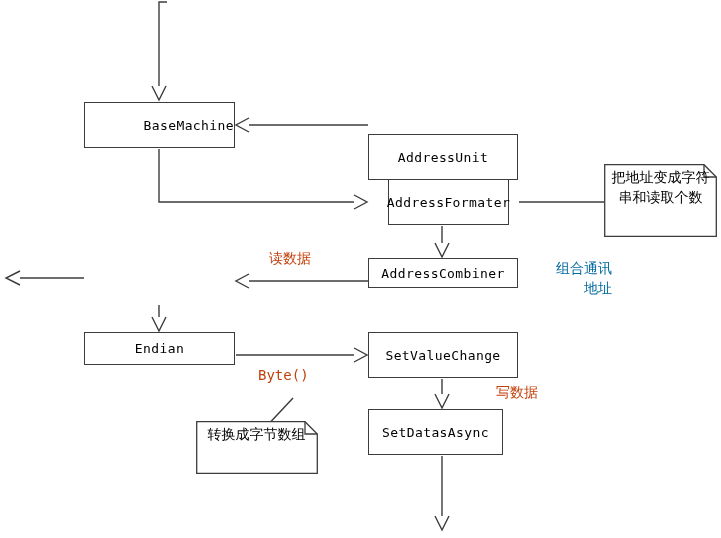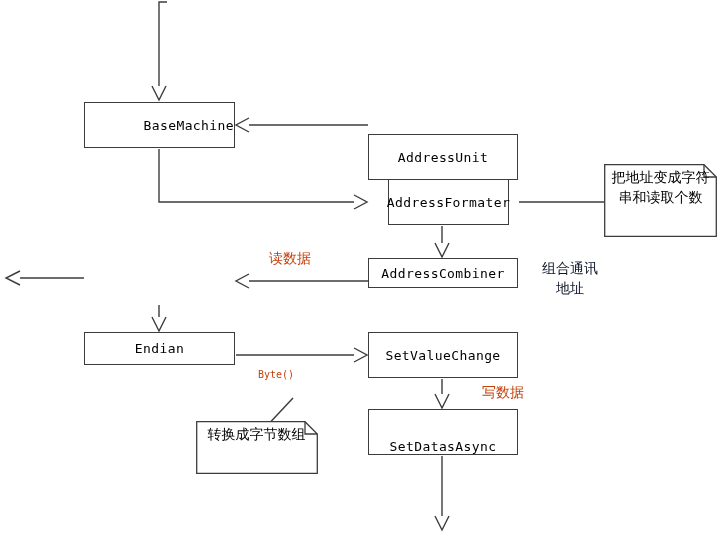--- a/index.html
+++ b/index.html
@@ -64,30 +64,30 @@
     color: #c2410c;
     white-space: pre;
   }
   .edge-label.cjk {
     font-family: "DejaVu Sans", "Liberation Sans", sans-serif;
     font-size: 14px;
     line-height: 19px;
   }
   .edge-label.mono {
     font-family: "DejaVu Sans Mono", "Liberation Mono", monospace;
-    font-size: 10px;
+    font-size: 14px;
     line-height: 18px;
   }
   .free-label {
     position: absolute;
-    color: #0f172a;
+    color: #0369a1;
     font-family: "DejaVu Sans", "Liberation Sans", sans-serif;
     font-size: 14px;
     line-height: 20px;
-    text-align: center;
+    text-align: right;
     white-space: pre-line;
   }
 </style>
 </head>
 <body>
 
 <div id="canvas">
 
   <svg id="edges" width="721" height="538" viewBox="0 0 721 538">
     <g stroke="#3c3c3c" stroke-width="1.4" fill="none">
@@ -147,21 +147,21 @@
 
 
   <div class="node" style="left:84px;  top:332px; width:151px; height:33px;">
     <span>Endian</span>
   </div>
 
   <div class="node" style="left:368px; top:332px; width:150px; height:46px;align-items:center;">
     <span>SetValueChange</span>
   </div>
 
-  <div class="node" style="left:368px; top:409px; width:150px; height:46px;align-items:flex-end;">
+  <div class="node" style="left:368px; top:409px; width:135px; height:46px;">
     <span>SetDatasAsync</span>
   </div>
 
   <div class="note" style="left:604px; top:164px; width:113px; height:73px;">
     <svg class="note-svg" width="113" height="73" viewBox="0 0 113 73">
       <path d="M 0.7 0.7 L 100 0.7 L 112.3 13 L 112.3 72.3 L 0.7 72.3 Z" fill="#ffffff" stroke="#3c3c3c" stroke-width="1.3"></path>
       <path d="M 100 0.7 L 100 13 L 112.3 13" fill="none" stroke="#3c3c3c" stroke-width="1.3"></path>
     </svg>
     <span class="note-inner note-text">把地址变成字符串和读取个数</span>
   </div>
@@ -171,18 +171,18 @@
       <path d="M 0.7 0.7 L 109 0.7 L 121.3 13 L 121.3 52.3 L 0.7 52.3 Z" fill="#ffffff" stroke="#3c3c3c" stroke-width="1.3"></path>
       <path d="M 109 0.7 L 109 13 L 121.3 13" fill="none" stroke="#3c3c3c" stroke-width="1.3"></path>
     </svg>
     <span class="note-inner note-text">转换成字节数组</span>
   </div>
 
   <div class="edge-label cjk" style="left:269px; top:249px;">读数据</div>
 
   <div class="edge-label mono" style="left:258px; top:366px;">Byte()</div>
 
-  <div class="edge-label cjk" style="left:482px; top:383px;">写数据</div>
+  <div class="edge-label cjk" style="left:496px; top:383px;">写数据</div>
 
   <div class="free-label" style="left:528px; top:258px; width:84px;">组合通讯
 地址</div>
 
 </div>
 
 </body></html>

